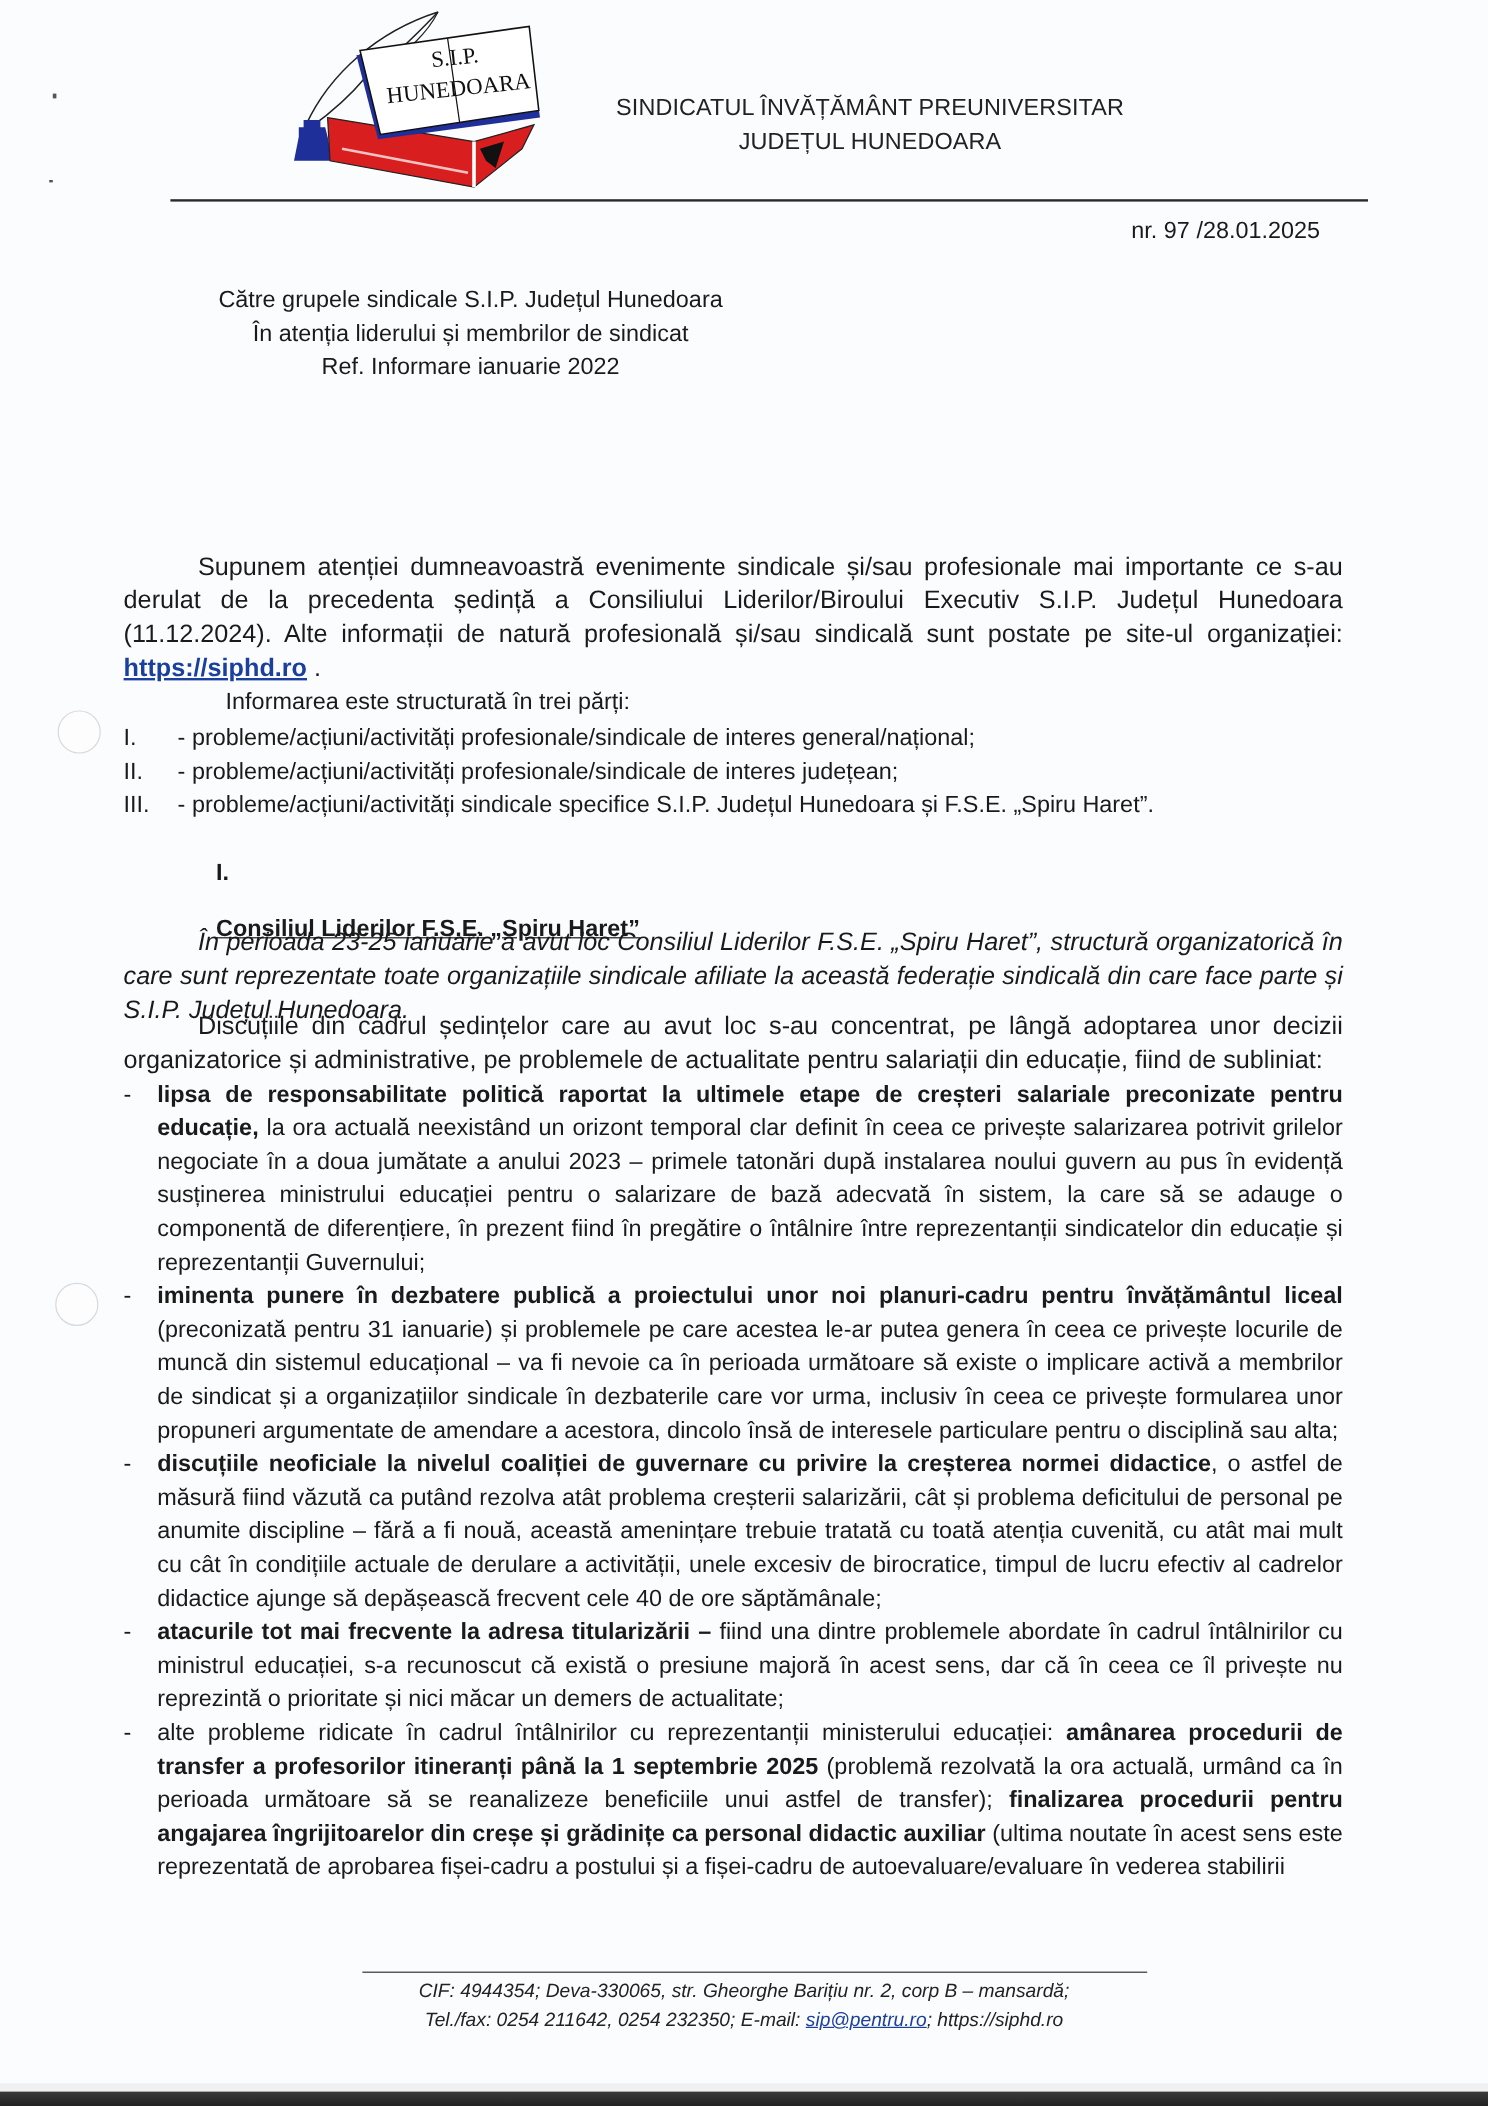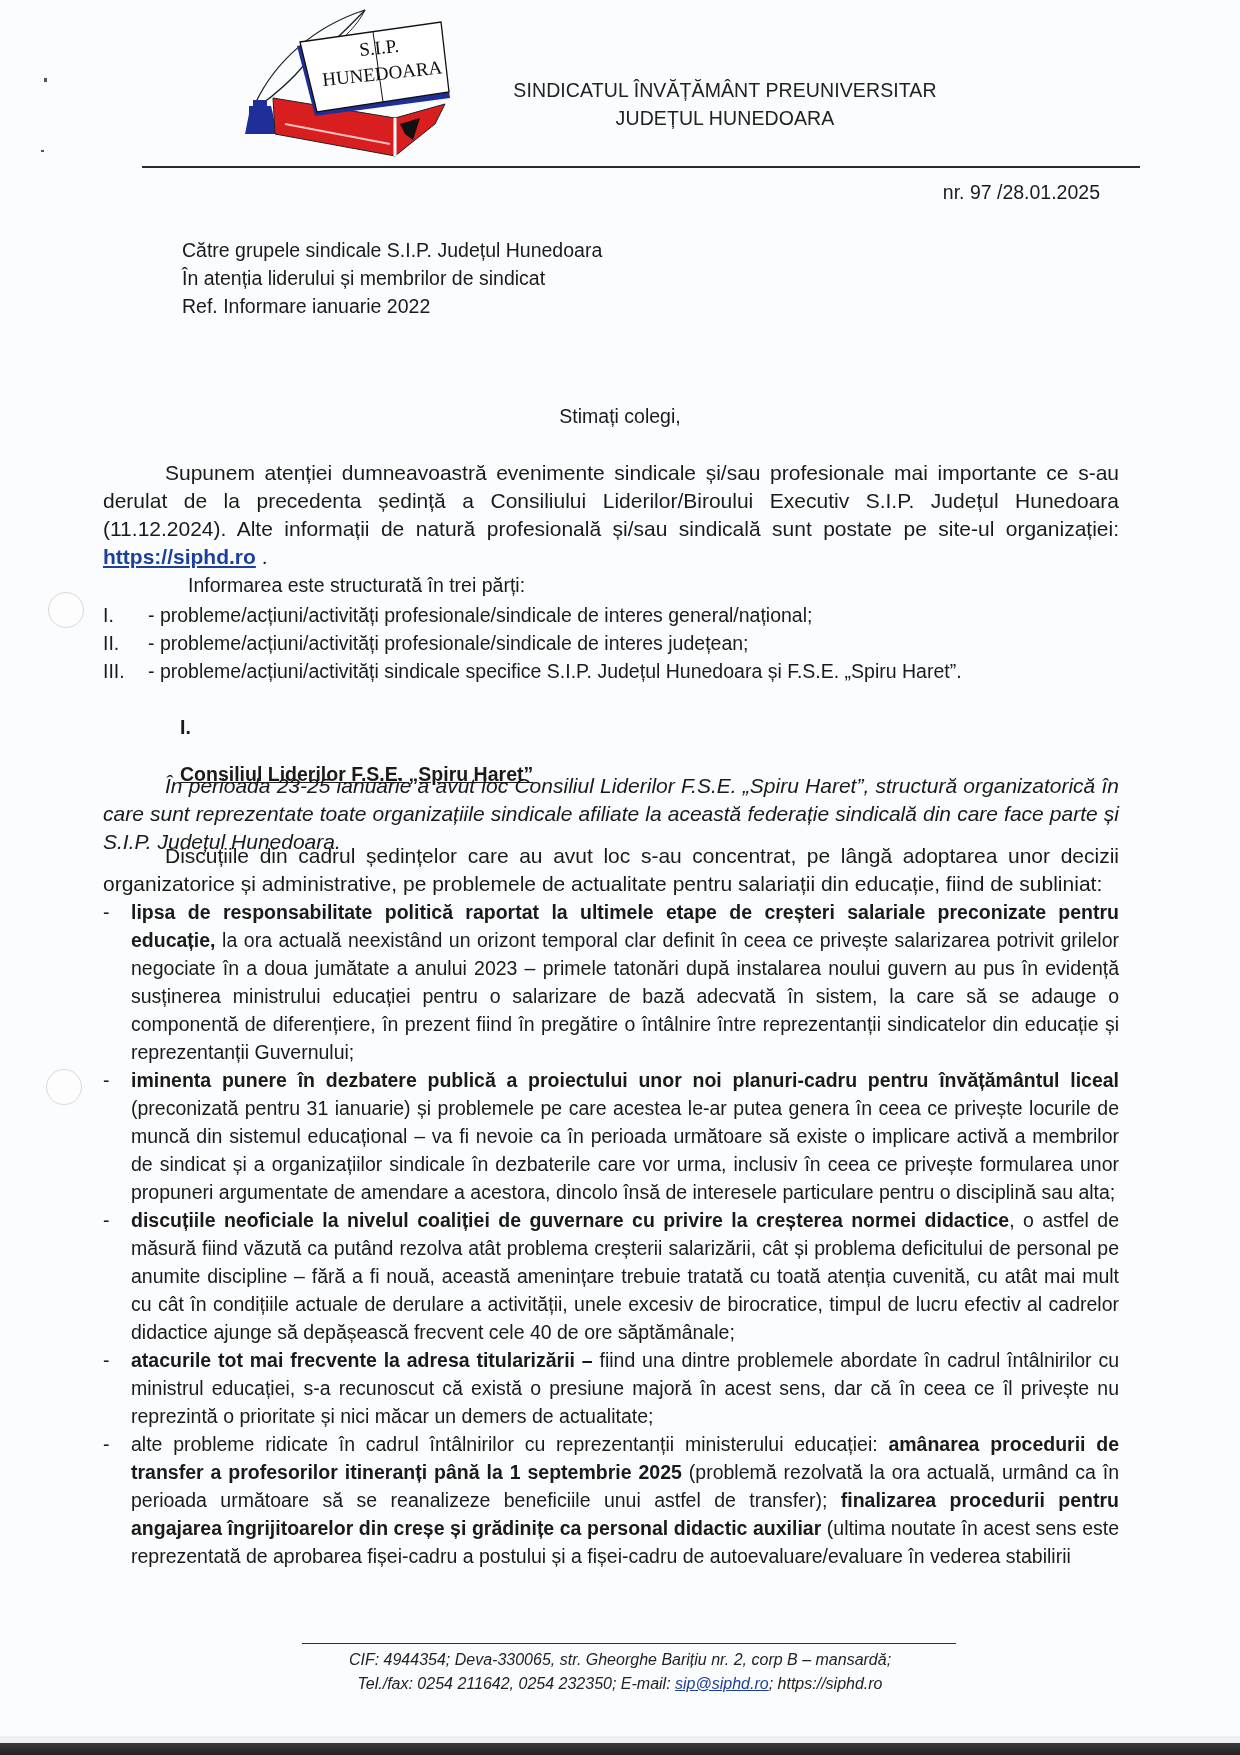--- a/index.html
+++ b/index.html
@@ -15,21 +15,21 @@
   
   .logo { position: absolute; left: 245px; top: 6px; width: 260px; height: 152px; }
   .org-name { position: absolute; left: 500px; top: 76px; width: 450px; text-align: center;
     font-size: 19.5px; line-height: 28px; letter-spacing: 0.1px; color: #222; }
   .org-name div { white-space: nowrap; }
   .header-rule { position: absolute; left: 142px; top: 166px; width: 998px; height: 2px; background: #2b2b2b; }
 
   .doc-number { position: absolute; right: 140px; top: 181px; font-size: 19.5px; }
 
   .recipients { position: absolute; left: 182px; top: 236px; font-size: 19.5px; line-height: 28px; }
-  .recipients div { white-space: nowrap; }
+  .recipients div { white-space: nowrap; text-align: center; }
 
   .greeting { position: absolute; left: 0; width: 1240px; top: 405px; text-align: center; font-size: 19.5px; }
 
   .text-block { position: absolute; left: 103px; width: 1016px; font-size: 21px; line-height: 28px; text-align: justify; }
   .indent { text-indent: 62px; }
   a.link { color: #1a3f9c; font-weight: bold; text-decoration: underline; }
 
   .structure-intro { position: absolute; left: 146px; top: 574px; font-size: 19.5px; margin-left: 42px; }
   .structure-list { position: absolute; left: 103px; top: 601px; font-size: 19.5px; line-height: 28px; }
   .structure-list .row { display: flex; white-space: nowrap; }
@@ -92,21 +92,20 @@
   <div class="header-rule"></div>
 
   <div class="doc-number">nr. 97 /28.01.2025</div>
 
   <div class="recipients">
     <div>Către grupele sindicale S.I.P. Județul Hunedoara</div>
     <div>În atenția liderului și membrilor de sindicat</div>
     <div>Ref. Informare ianuarie 2022</div>
   </div>
 
-  <div class="greeting">Stimați colegi,</div>
 
   <div class="text-block indent" style="top:459px;">
     <span>Supunem atenției dumneavoastră evenimente sindicale și/sau profesionale mai importante ce s-au derulat de la precedenta ședință a Consiliului Liderilor/Biroului Executiv S.I.P. Județul Hunedoara (11.12.2024). Alte informații de natură profesională și/sau sindicală sunt postate pe site-ul organizației: </span><a class="link">https://siphd.ro</a><span> .</span>
   </div>
 
   <div class="structure-intro">Informarea este structurată în trei părți:</div>
   <div class="structure-list">
     <div class="row">
       <span class="num">I.</span>
       <span>- probleme/acțiuni/activități profesionale/sindicale de interes general/național;</span>
@@ -146,18 +145,18 @@
     </div>
     <div class="bullet">
       <span class="dash">-</span>
       <span class="body"><span>alte probleme ridicate în cadrul întâlnirilor cu reprezentanții ministerului educației: </span><b>amânarea procedurii de transfer a profesorilor itineranți până la 1 septembrie 2025</b><span> (problemă rezolvată la ora actuală, urmând ca în perioada următoare să se reanalizeze beneficiile unui astfel de transfer); </span><b>finalizarea procedurii pentru angajarea îngrijitoarelor din creșe și grădinițe ca personal didactic auxiliar</b><span> (ultima noutate în acest sens este reprezentată de aprobarea fișei-cadru a postului și a fișei-cadru de autoevaluare/evaluare în vederea stabilirii</span></span>
     </div>
   </div>
 
   <div class="footer-rule"></div>
   <div class="footer">
     <div>CIF: 4944354; Deva-330065, str. Gheorghe Barițiu nr. 2, corp B – mansardă;</div>
-    <div><span>Tel./fax: 0254 211642, 0254 232350; E-mail: </span><a>sip@siphd.ro</a><span>; https://siphd.ro</span></div>
+    <div><span>Tel./fax: 0254 211642, 0254 232350; E-mail: </span><a>sip@pentru.ro</a><span>; https://siphd.ro</span></div>
   </div>
 
   <div class="bottom-strip-light"></div>
   <div class="bottom-strip"></div>
 </div>
 
 </body></html>

